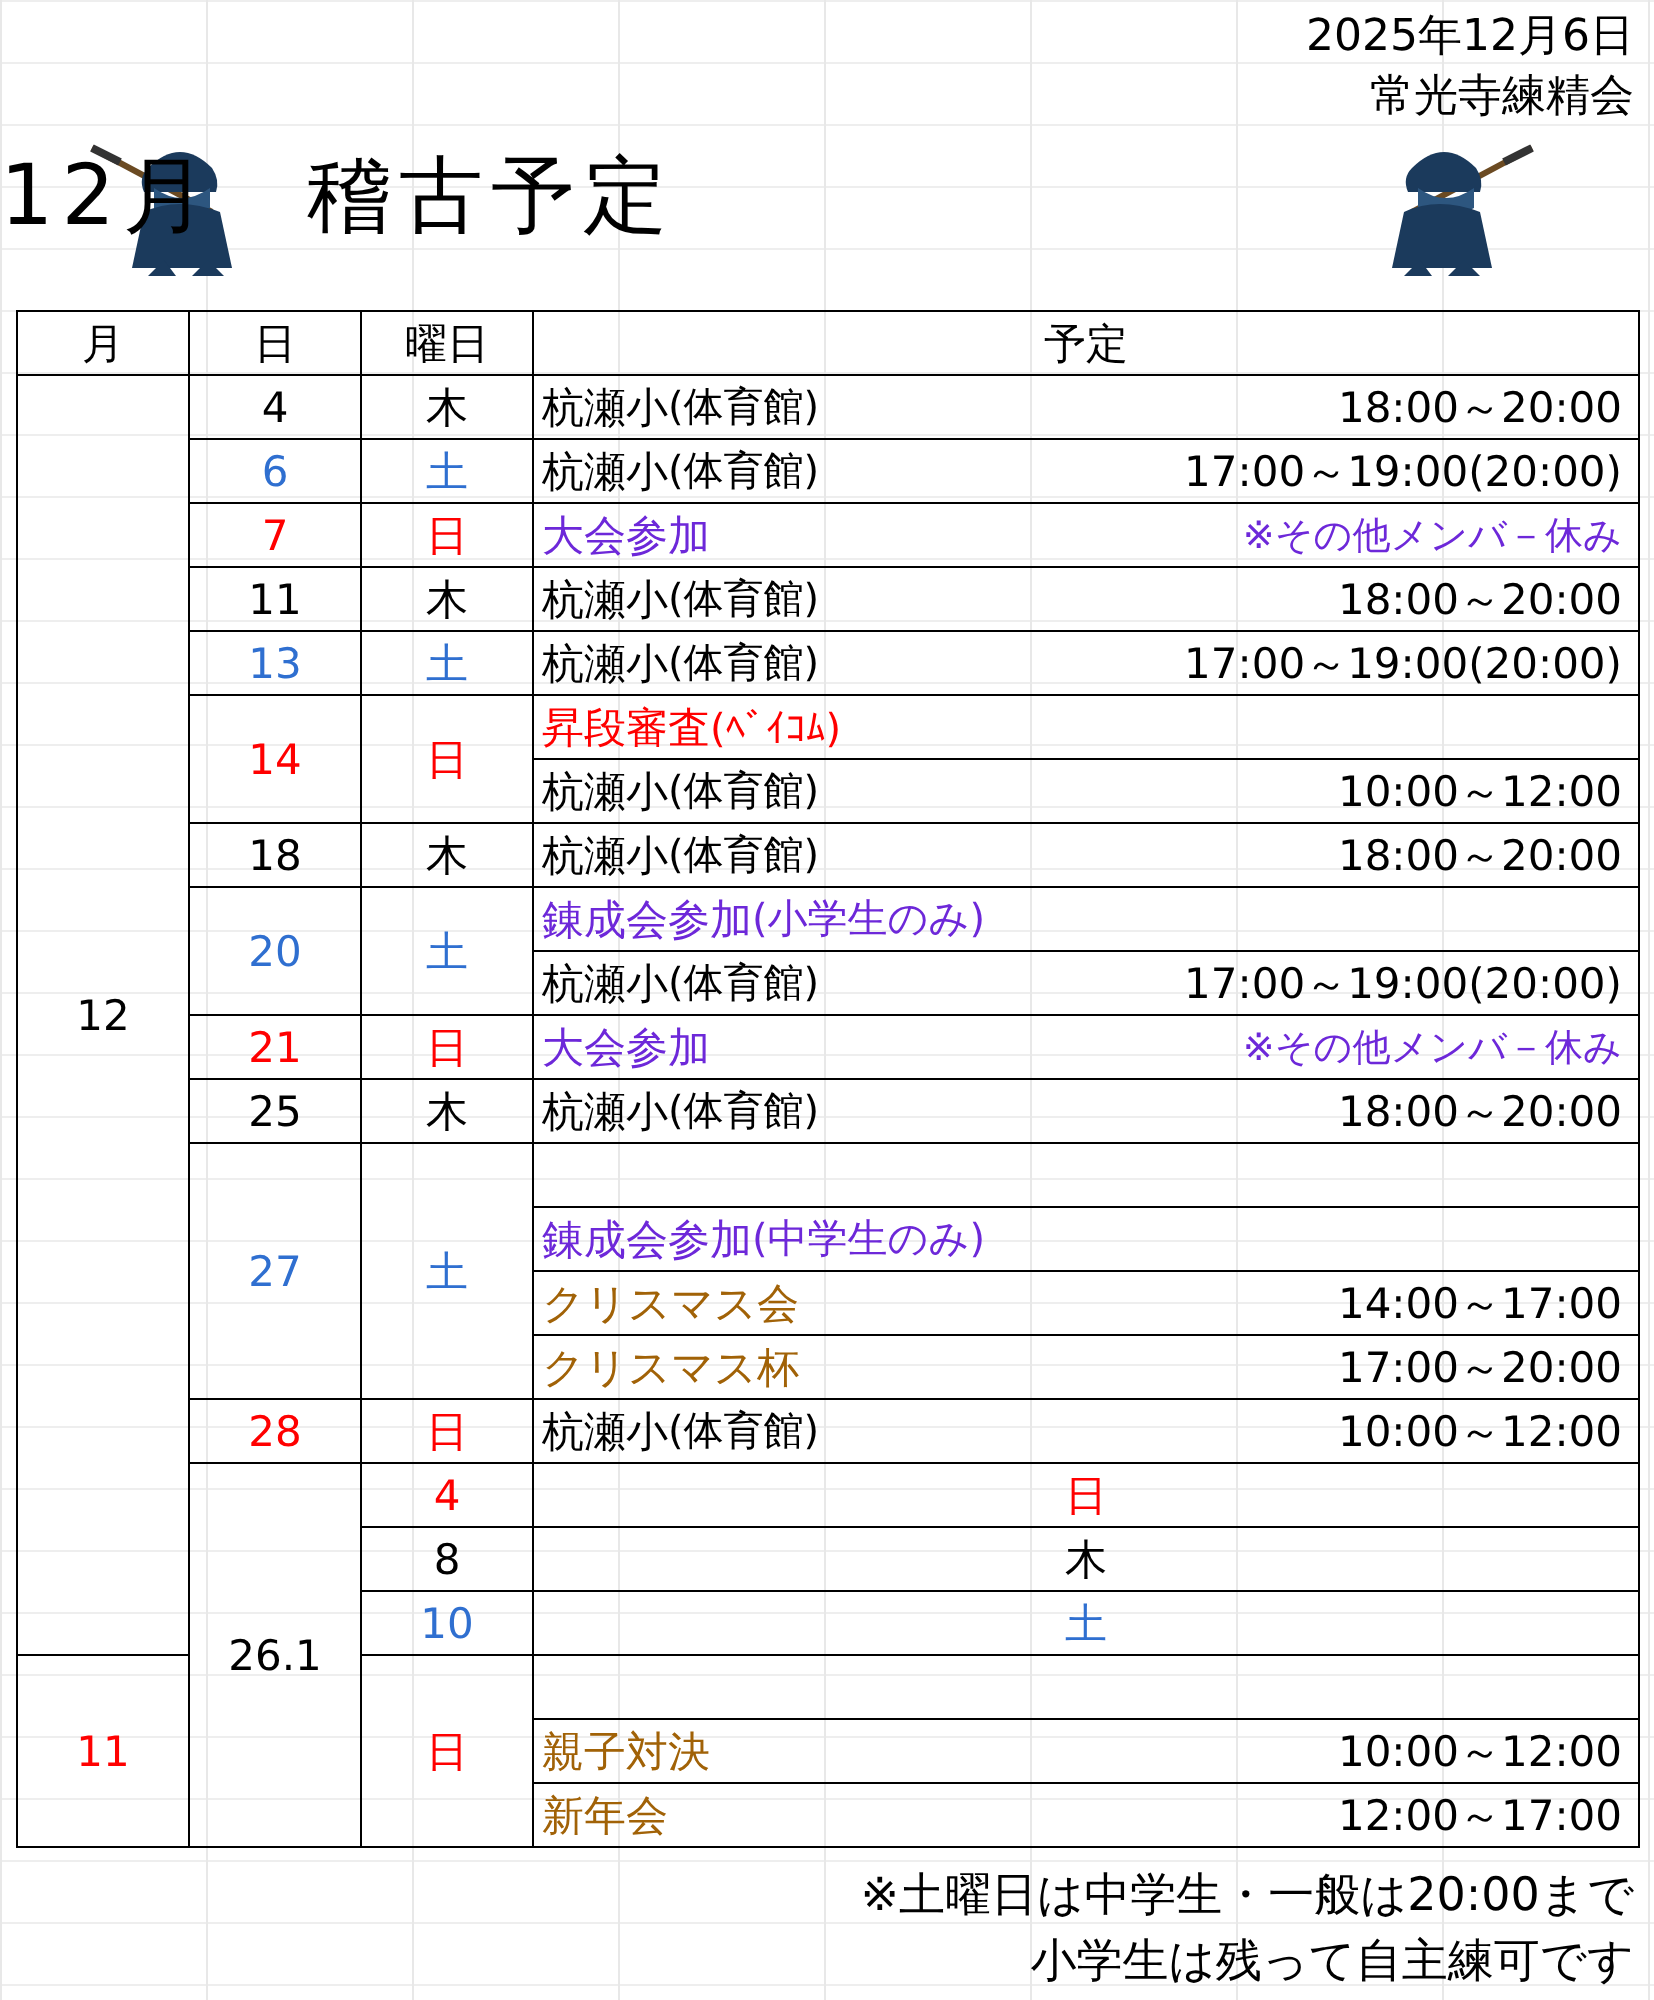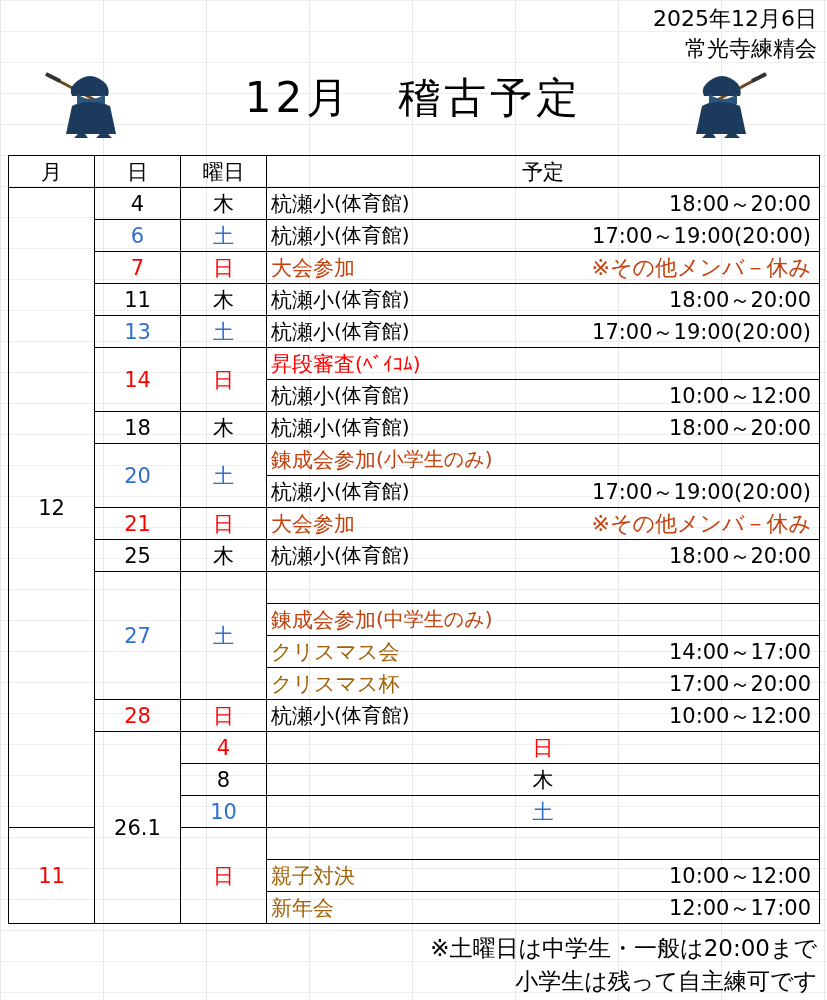--- a/index.html
+++ b/index.html
@@ -50,21 +50,20 @@
     position: absolute;
     left: 0;
     top: 62px;
     width: 827px;
     height: 78px;
   }
   .title-text {
     position: absolute;
     left: 0; right: 0;
     top: 8px;
-    text-align: center;
     font-size: 42px;
     letter-spacing: 4px;
     font-family: "DejaVu Sans", "Liberation Sans", sans-serif;
   }
 
   .kendo-left { position: absolute; left: 44px; top: 4px; }
   .kendo-right { position: absolute; left: 678px; top: 4px; }
 
   
   table.schedule {
@@ -92,31 +91,31 @@
 
   thead td { text-align: center; font-size: 22px; }
 
   td.center { text-align: center; }
   td.plan { text-align: left; padding-left: 10px; }
 
   .sm { font-size: 20px; }
 
   .blue  { color: #2f6fd0; }
   .red   { color: #ff0000; }
-  .green { color: #c2410c; }
+  .green { color: #6d28d9; }
   .cyan  { color: #a16207; }
   .black { color: #000000; }
 
   .plan-line {
     display: flex;
     align-items: center;
   }
   .plan-name { display: inline-block; }
   .plan-time { margin-left: auto; padding-right: 4px; }
-  .plan-note { margin-left: auto; padding-right: 4px; font-size: 22px; }
+  .plan-note { margin-left: auto; padding-right: 4px; font-size: 19px; }
 
   
   .footer {
     position: absolute;
     right: 10px;
     top: 932px;
     text-align: right;
     font-size: 23px;
     line-height: 1.45;
     white-space: nowrap;

